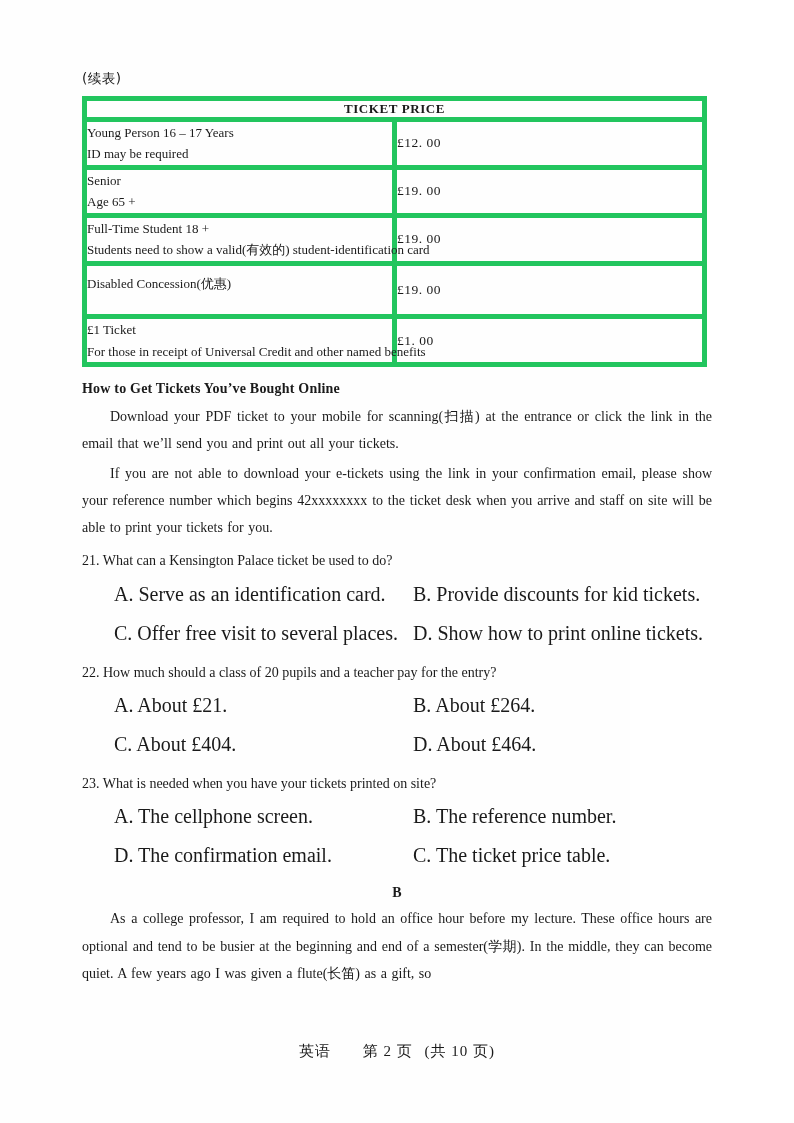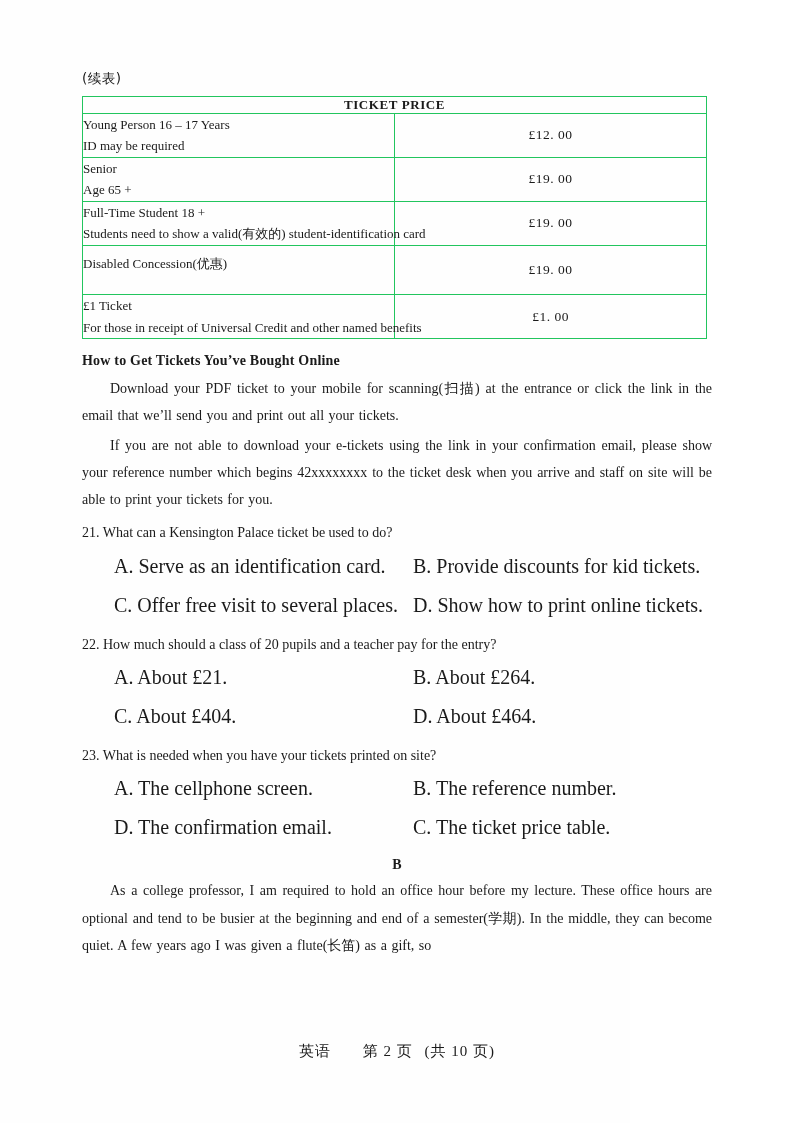--- a/index.html
+++ b/index.html
@@ -34,21 +34,21 @@
     margin-bottom: 8px;
     font-family: "DejaVu Sans", sans-serif;
   }
   table.ticket {
     border-collapse: collapse;
     width: 625px;
     margin-top: 4px;
     table-layout: fixed;
   }
   table.ticket td, table.ticket th {
-    border: 1px solid #22c55e;
+    border: 5px solid #22c55e;
     padding: 0;
     vertical-align: middle;
   }
   .th-title {
     text-align: center;
     font-weight: bold;
     font-size: 13px;
     letter-spacing: 0.6px;
     padding: 7px 0 6px 0;
     font-family: "Liberation Serif", serif;
@@ -57,21 +57,20 @@
     padding: 8px 10px 8px 12px;
     font-size: 13px;
     line-height: 1.65;
   }
   .cell-left .l1, .cell-left .l2 {
     display: block;
     white-space: nowrap;
   }
   .cell-price {
     width: 120px;
-    text-align: center;
     font-size: 13.5px;
     font-weight: 500;
     letter-spacing: 0.5px;
   }
   .cell-left.single {
     padding-top: 7px;
     padding-bottom: 20px;
   }
   h3.subhead {
     font-size: 14px;

